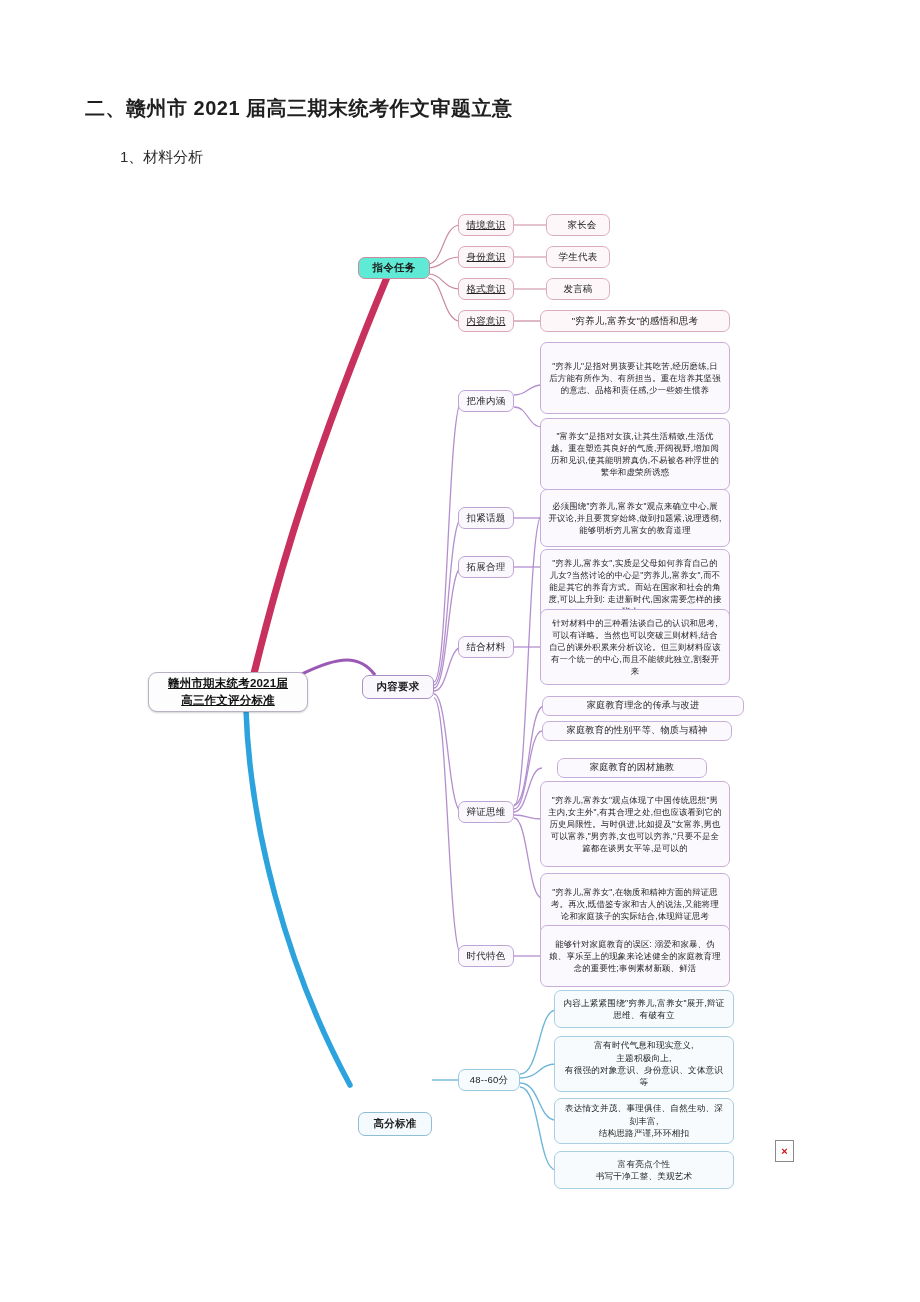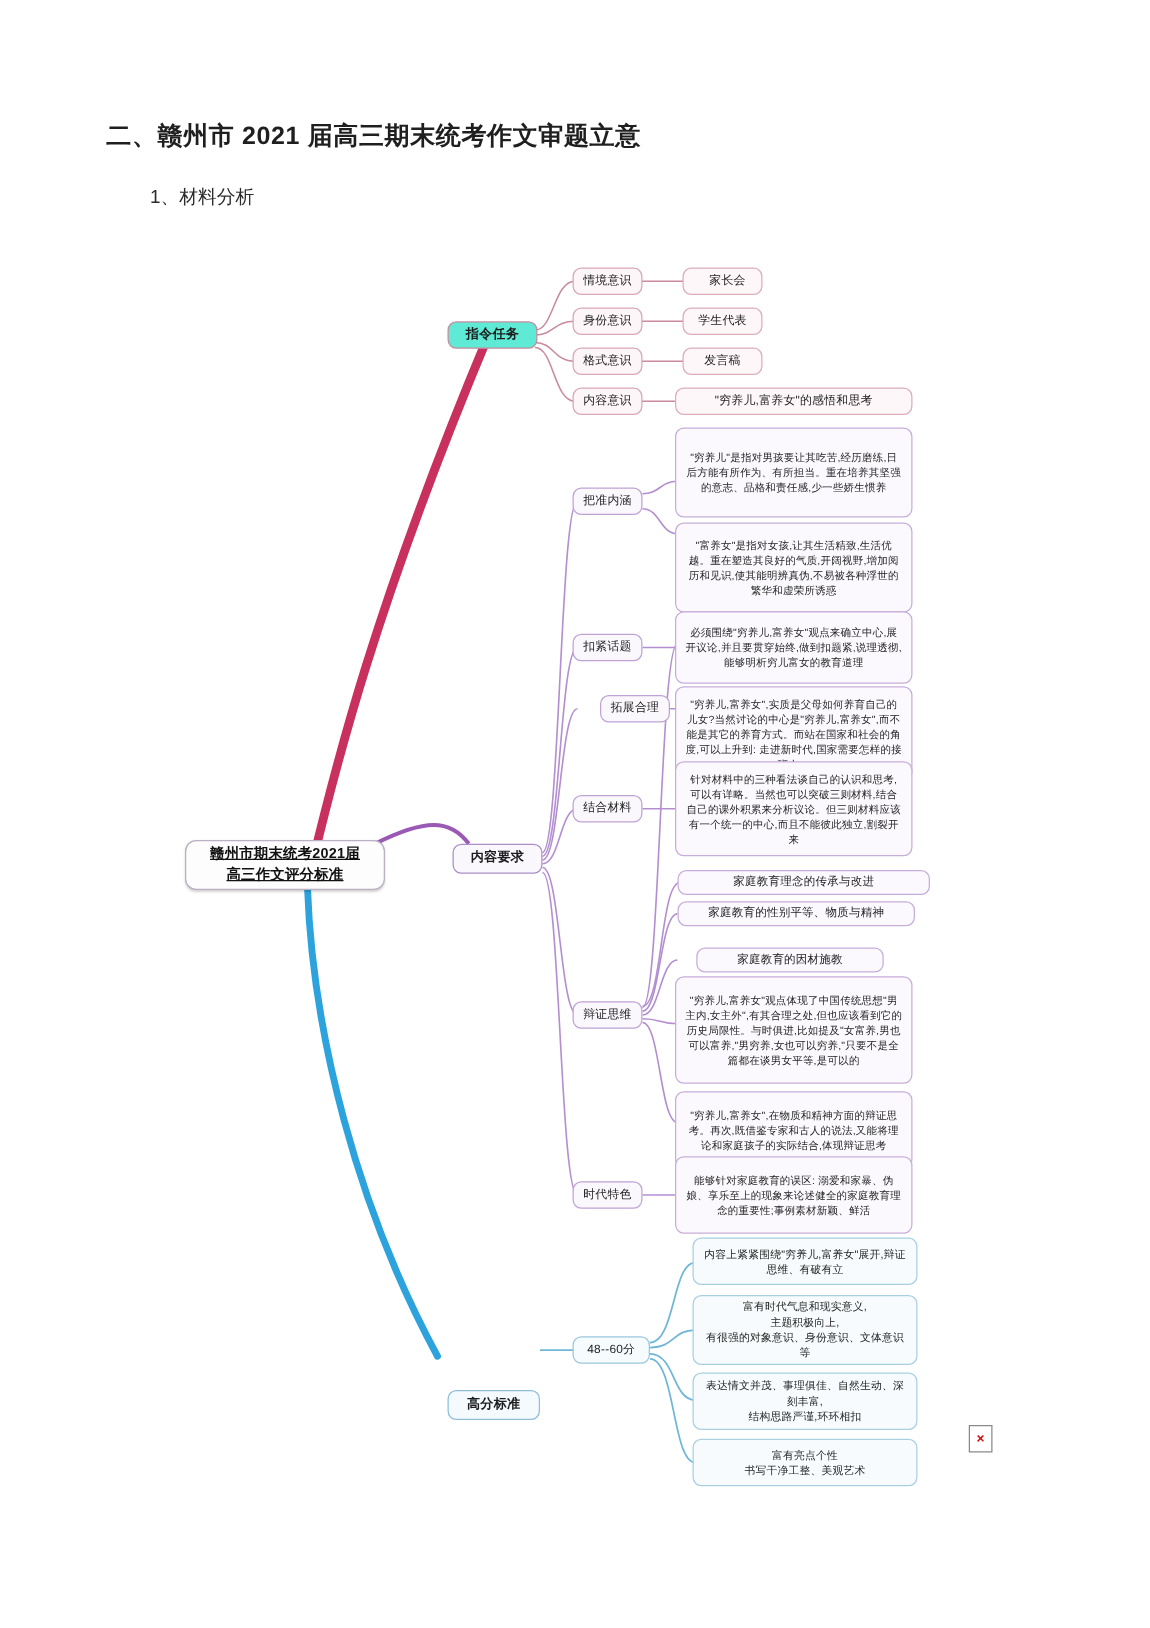--- a/index.html
+++ b/index.html
@@ -18,21 +18,21 @@
         justify-content:center;text-align:center;border-radius:7px;
         font-size:8.5px;line-height:1.45;letter-spacing:.2px;padding:3px 6px;}
 
   
   .n-root{border:1px solid #b9b0c4;background:#fdfdfd;border-radius:9px;
           font-size:11.5px;font-weight:bold;line-height:1.5;color:#111;
           box-shadow:0 1px 2px rgba(0,0,0,.18);}
 
   
   .b1-main{border:1px solid #c98a9e;background:#5eead4;font-size:10.5px;font-weight:bold;color:#1d1d1d;}
-  .b1-sub{border:1px solid #d9a7b5;background:#fdf6f8;font-size:9.5px;color:#222;}
+  .b1-sub{border:1px solid #d9a7b5;background:#fdf6f8;font-size:9.5px;color:#222;text-decoration:underline;}
   .b1-leaf{border:1px solid #dcaeba;background:#fdf7f9;font-size:9.5px;color:#222;}
 
   
   .b2-main{border:1px solid #a98fc4;background:#faf7fd;font-size:10.5px;font-weight:bold;color:#1d1d1d;}
   .b2-sub{border:1px solid #bfa3d4;background:#fbf8fd;font-size:9.5px;color:#222;}
   .b2-leaf{border:1px solid #c7aeda;background:#fbf9fd;font-size:8.4px;color:#242424;
            text-align:center;padding:4px 7px;}
   .b2-leaf.one-line{font-size:9.2px;}
 
   
@@ -132,21 +132,21 @@
 
     <div class="node b2-main" style="left:362px;top:490px;width:72px;height:24px;">内容要求</div>
 
     <div class="node b2-sub" style="left:458px;top:205px;width:56px;height:22px;">把准内涵</div>
     <div class="node b2-leaf" style="left:540px;top:157px;width:190px;height:72px;">"穷养儿"是指对男孩要让其吃苦,经历磨练,日后方能有所作为、有所担当。重在培养其坚强的意志、品格和责任感,少一些娇生惯养</div>
     <div class="node b2-leaf" style="left:540px;top:233px;width:190px;height:72px;">"富养女"是指对女孩,让其生活精致,生活优越。重在塑造其良好的气质,开阔视野,增加阅历和见识,使其能明辨真伪,不易被各种浮世的繁华和虚荣所诱惑</div>
 
     <div class="node b2-sub" style="left:458px;top:322px;width:56px;height:22px;text-align:right;">扣紧话题</div>
     <div class="node b2-leaf" style="left:540px;top:304px;width:190px;height:58px;">必须围绕"穷养儿,富养女"观点来确立中心,展开议论,并且要贯穿始终,做到扣题紧,说理透彻,能够明析穷儿富女的教育道理</div>
 
-    <div class="node b2-sub" style="left:480px;top:371px;width:56px;height:22px;">拓展合理</div>
+    <div class="node b2-sub" style="left:458px;top:371px;width:56px;height:22px;">拓展合理</div>
     <div class="node b2-leaf" style="left:540px;top:364px;width:190px;height:76px;">"穷养儿,富养女",实质是父母如何养育自己的儿女?当然讨论的中心是"穷养儿,富养女",而不能是其它的养育方式。而站在国家和社会的角度,可以上升到: 走进新时代,国家需要怎样的接班人。</div>
 
     <div class="node b2-sub" style="left:458px;top:451px;width:56px;height:22px;">结合材料</div>
     <div class="node b2-leaf" style="left:540px;top:424px;width:190px;height:76px;">针对材料中的三种看法谈自己的认识和思考,可以有详略。当然也可以突破三则材料,结合自己的课外积累来分析议论。但三则材料应该有一个统一的中心,而且不能彼此独立,割裂开来</div>
 
     <div class="node b2-sub" style="left:458px;top:616px;width:56px;height:22px;">辩证思维</div>
     <div class="node b2-leaf one-line" style="left:542px;top:511px;width:202px;height:20px;">家庭教育理念的传承与改进</div>
     <div class="node b2-leaf one-line" style="left:542px;top:536px;width:190px;height:20px;">家庭教育的性别平等、物质与精神</div>
     <div class="node b2-leaf one-line" style="left:557px;top:573px;width:150px;height:20px;">家庭教育的因材施教</div>
     <div class="node b2-leaf" style="left:540px;top:596px;width:190px;height:86px;">"穷养儿,富养女"观点体现了中国传统思想"男主内,女主外",有其合理之处,但也应该看到它的历史局限性。与时俱进,比如提及"女富养,男也可以富养,"男穷养,女也可以穷养,"只要不是全篇都在谈男女平等,是可以的</div>

